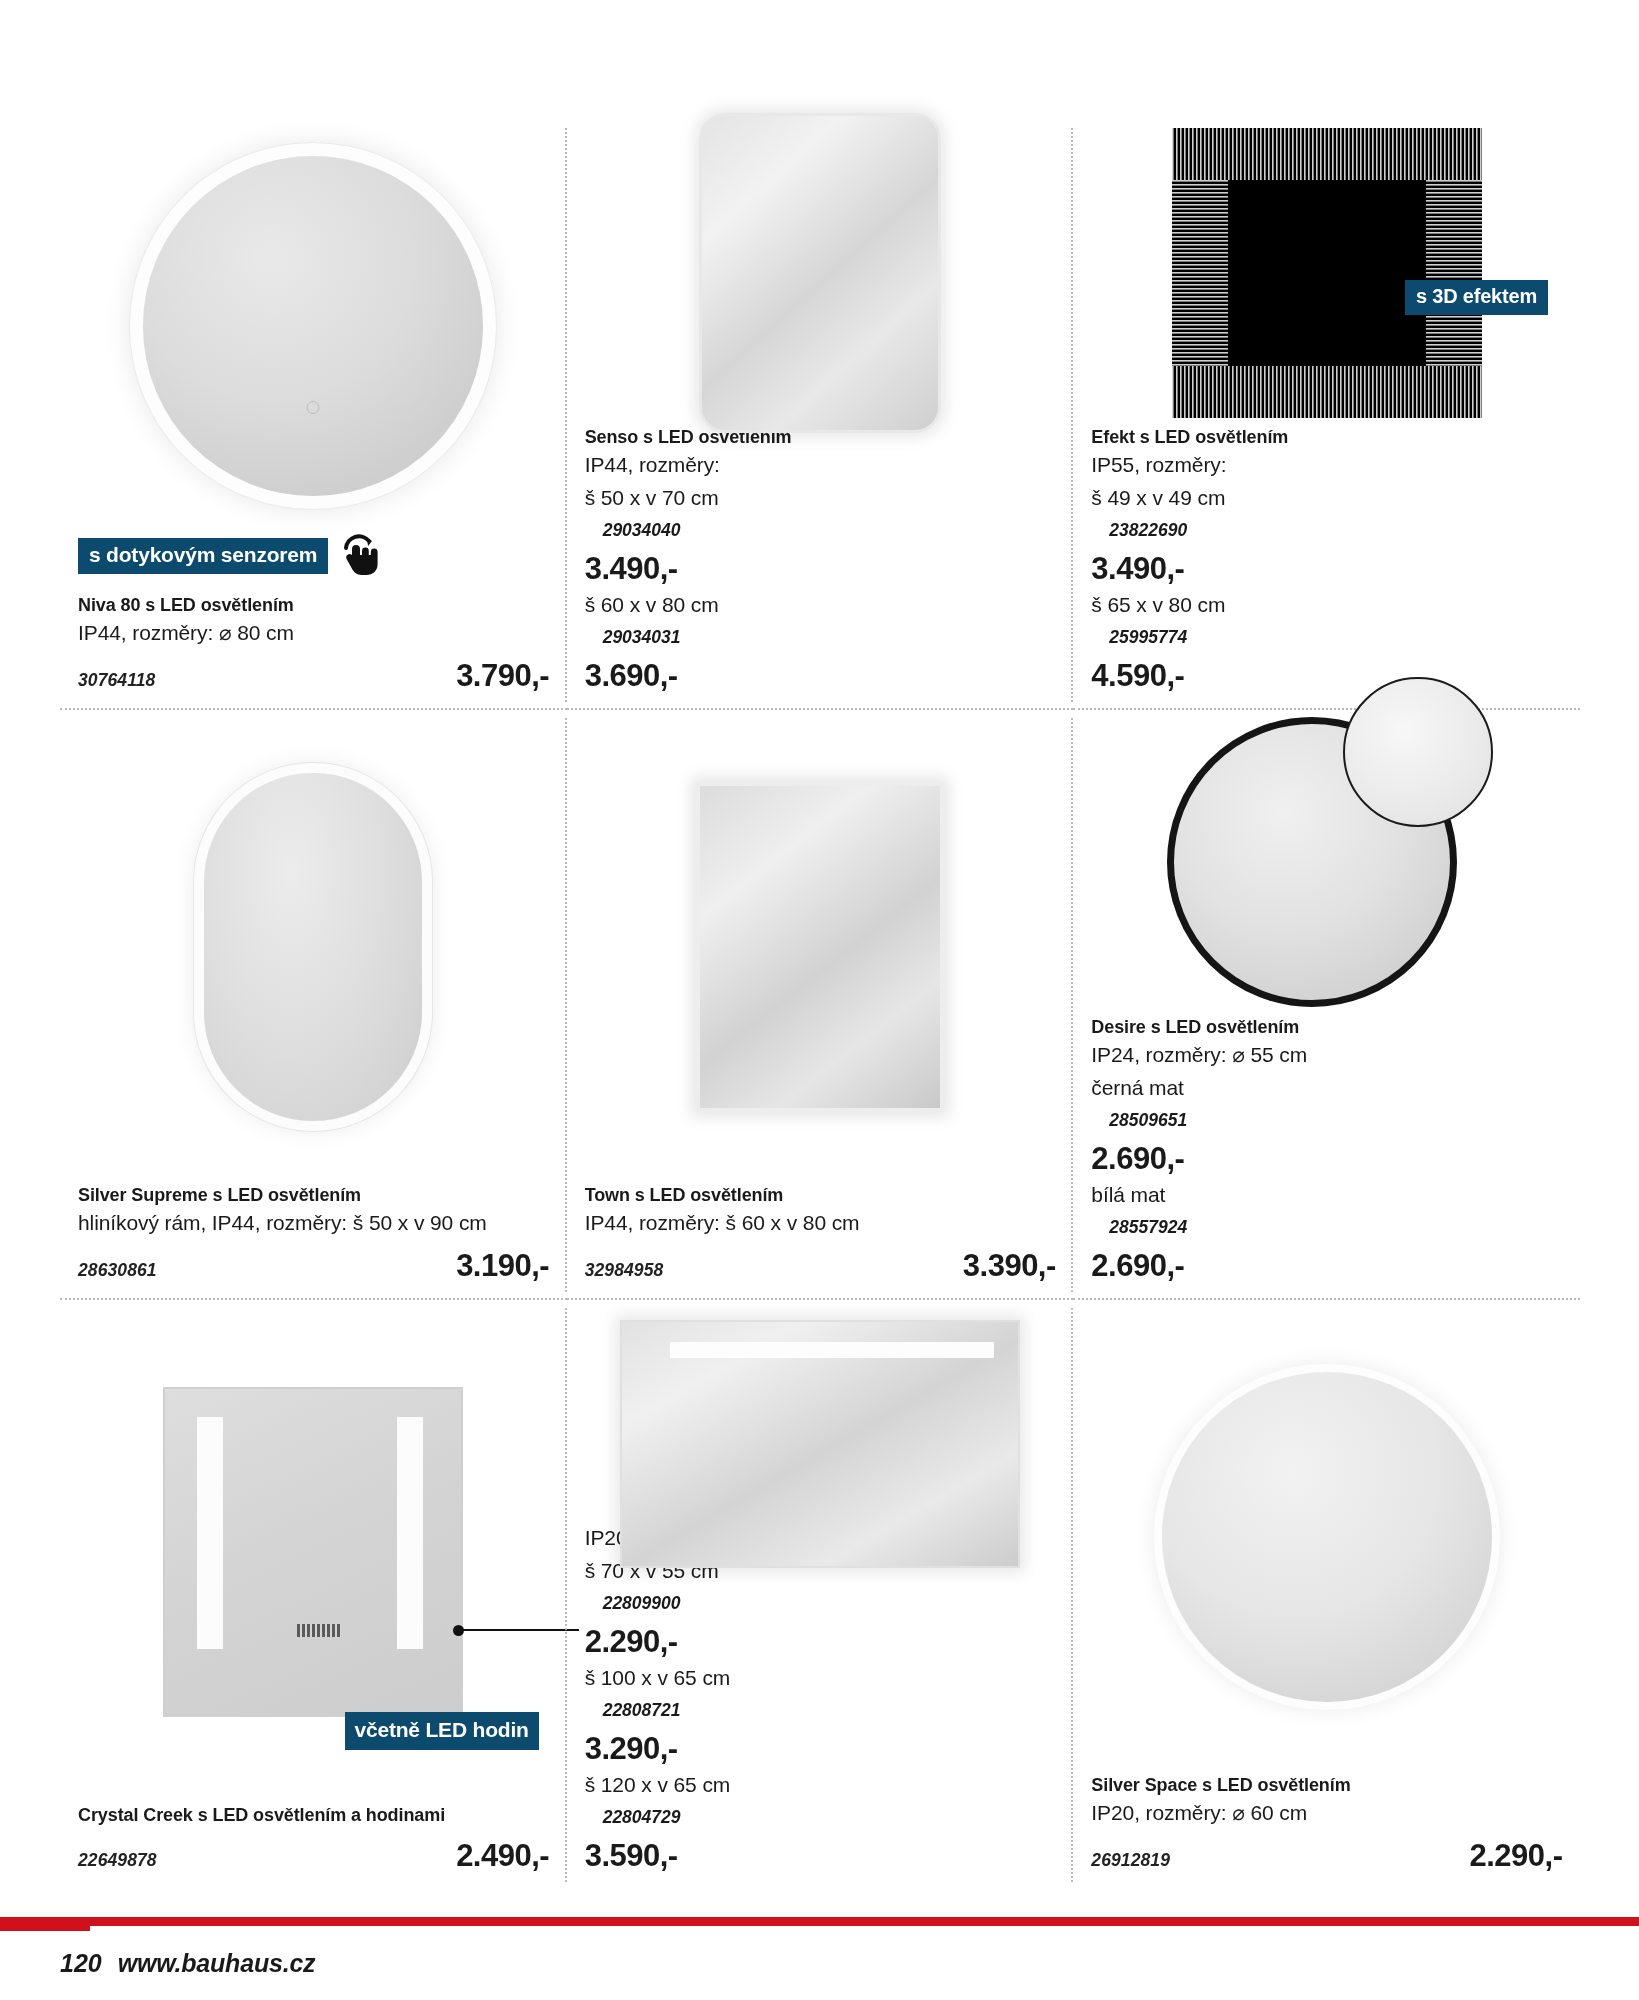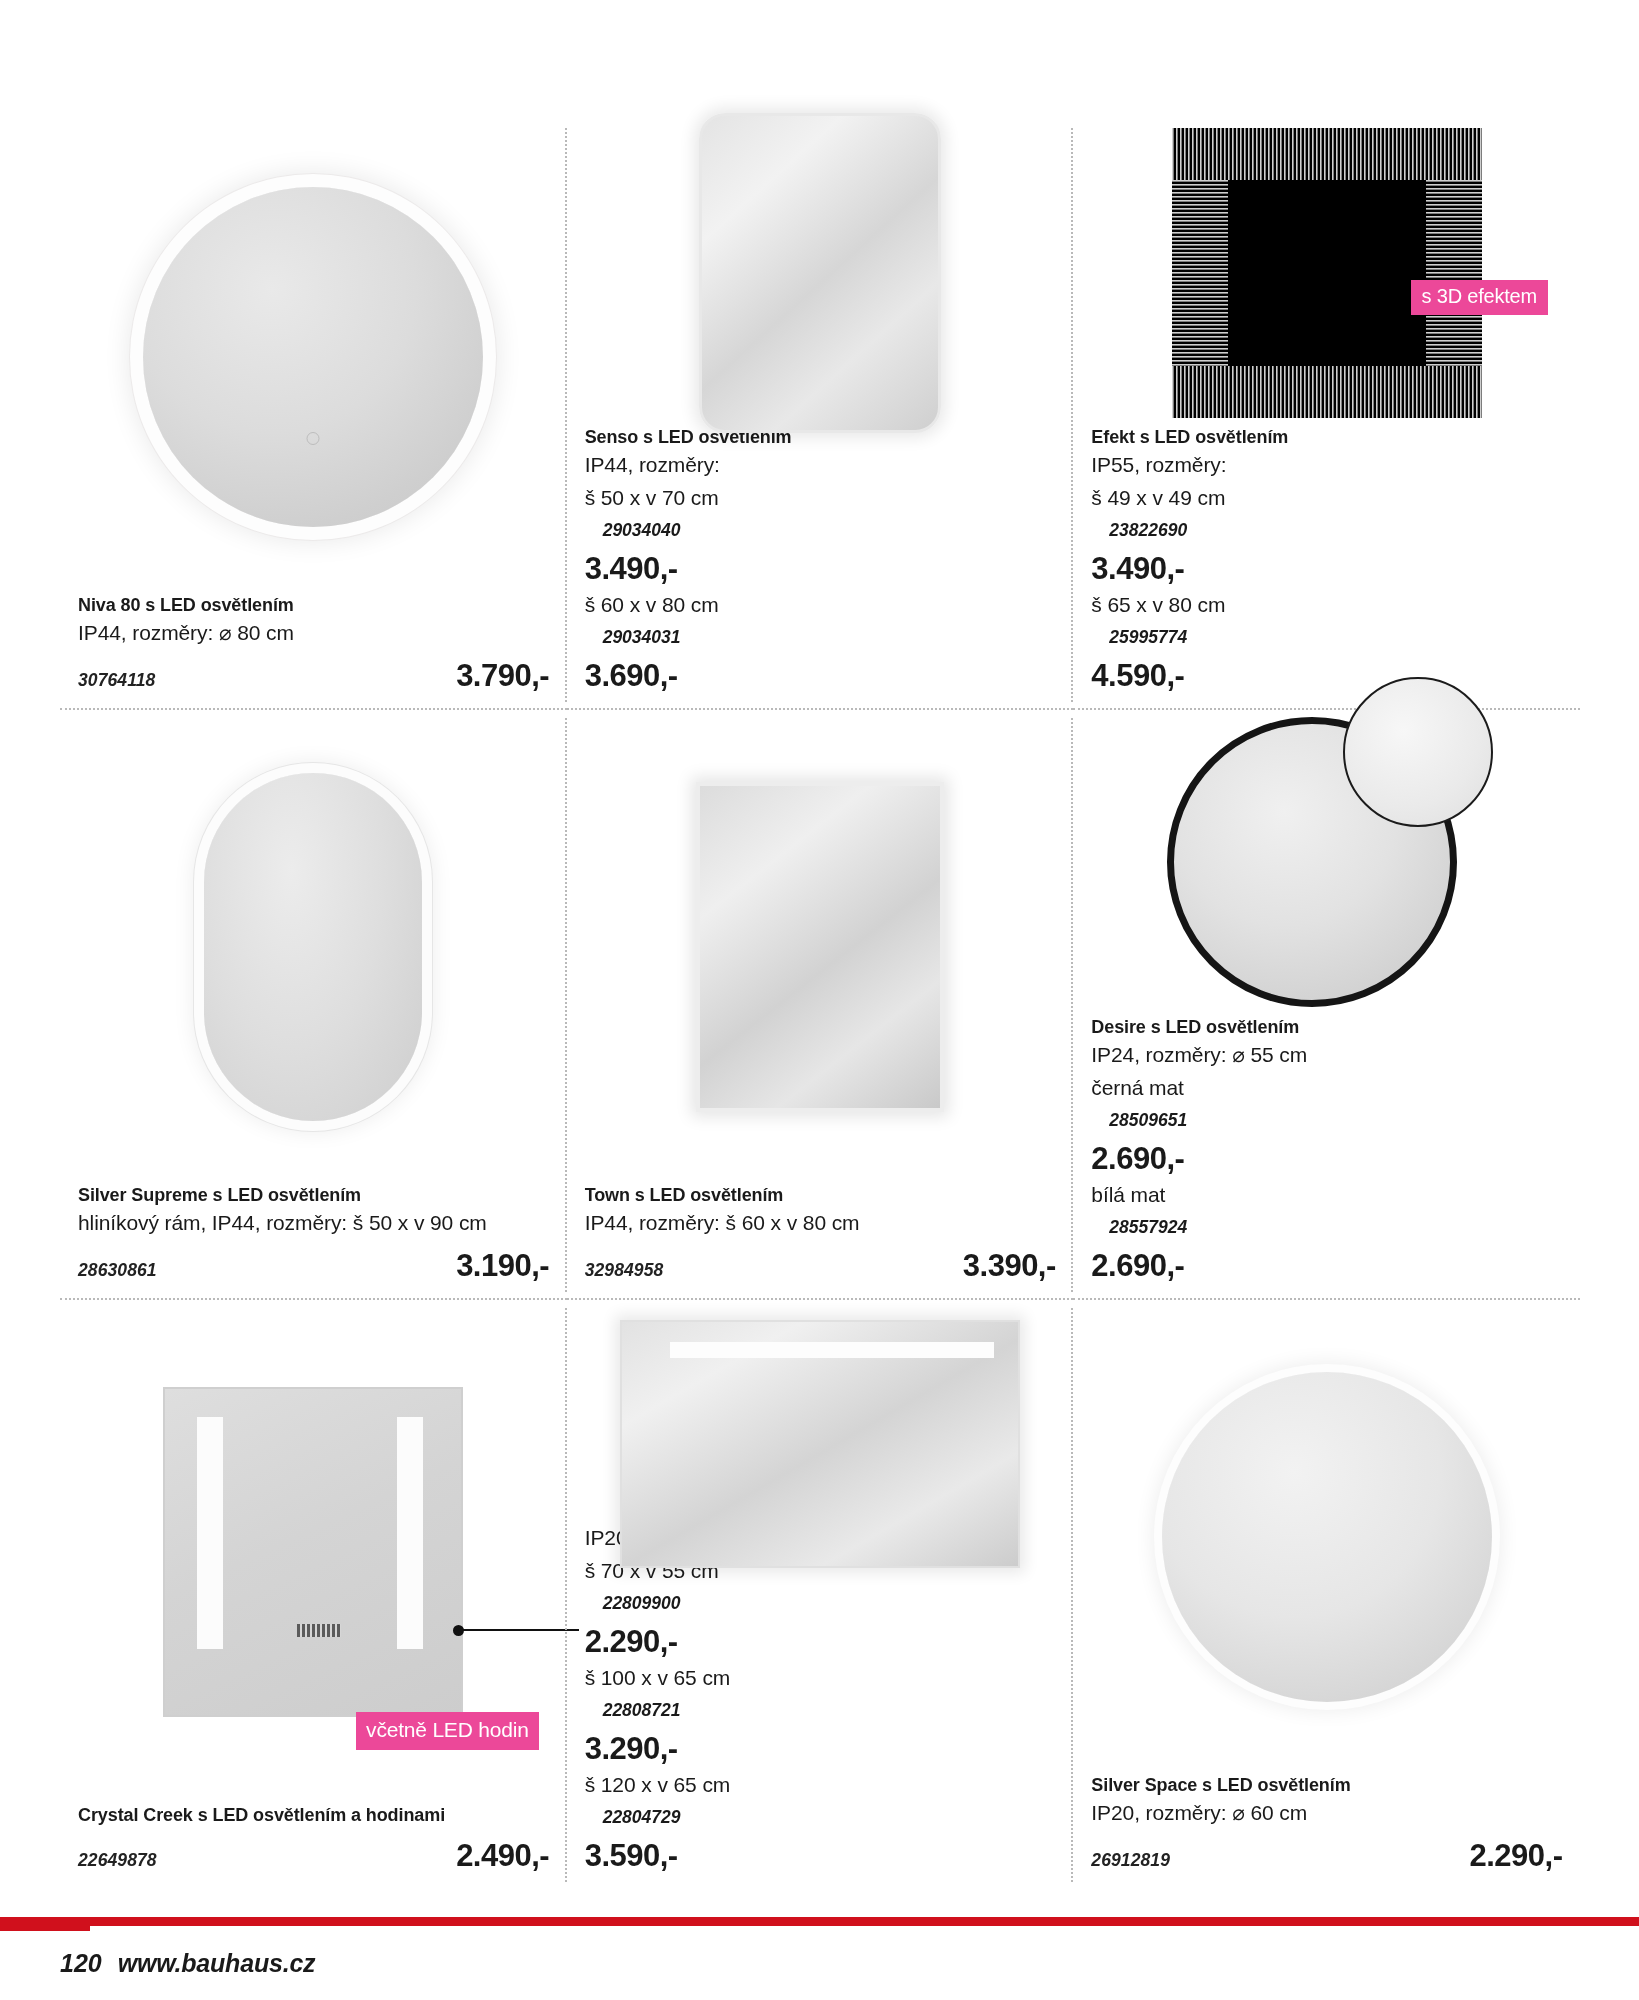--- a/index.html
+++ b/index.html
@@ -49,22 +49,22 @@
     gap: 10px; margin-top: 6px; flex-direction: column;
   }
   .row-line .dim { font-size: 21px; letter-spacing: -0.1px; flex: 0 0 auto; }
   .row-line .num { font-size: 17.5px; font-style: italic; font-weight: bold; flex: 1 1 auto; text-align: left; padding-left: 18px; }
   .row-line .price { flex: 0 0 auto; text-align: right; }
 
   .single-line { display: flex; align-items: baseline; justify-content: space-between; margin-top: 10px; }
 
   
   .badge {
-    display: inline-block; background: #ec4899; color: #fff;
-    font-weight: normal; font-size: 21px; letter-spacing: -0.2px;
+    display: inline-block; background: #0c4a6e; color: #fff;
+    font-weight: bold; font-size: 21px; letter-spacing: -0.2px;
     padding: 5px 11px 7px; line-height: 1.15;
   }
   .badge-3d { position: absolute; right: 14px; top: 160px; font-size: 20px; }
   .badge-touch-wrap { display: flex; align-items: center; gap: 8px; margin-bottom: 14px; }
   .badge-clock {
     position: absolute; right: 10px; bottom: 54px;
     font-size: 21px; text-align: left; padding: 6px 10px 8px;
   }
 
   
@@ -180,20 +180,28 @@
     <div class="cell c1 r1">
       <div class="cell-inner">
         <div class="art">
           <div class="mirror-wrap">
             <div class="niva">
               <div class="sensor"></div>
             </div>
           </div>
         </div>
         <div class="info">
+          <div class="badge-touch-wrap">
+            <span class="badge">s dotykovým senzorem</span>
+            <svg class="hand-icon" viewBox="0 0 46 48">
+              <path d="M10 16 A13 13 0 0 1 33 9" fill="none" stroke="#111" stroke-width="4" stroke-linecap="round"></path>
+              <path d="M31 6 l5 3 -4 5 z" fill="#111"></path>
+              <path d="M16 22 v-5 a4 4 0 0 1 8 0 v6 h2 v-4 a3.4 3.4 0 0 1 6.8 0 v4 h2 v-3 a3.4 3.4 0 0 1 6.8 0 v12 c0 7-5 11-11 11 h-5 c-5 0-8-3-10-7 l-5-9 a3.4 3.4 0 0 1 5.4-4 z" fill="#111"></path>
+            </svg>
+          </div>
           <div class="title">Niva 80 s LED osvětlením</div>
           <div class="subtitle">IP44, rozměry: ⌀ 80 cm</div>
           <div class="single-line">
             <span class="artnum">30764118</span>
             <span class="price"><span>3.790,</span><span class="cur">-</span></span>
           </div>
         </div>
       </div>
     </div>
 

